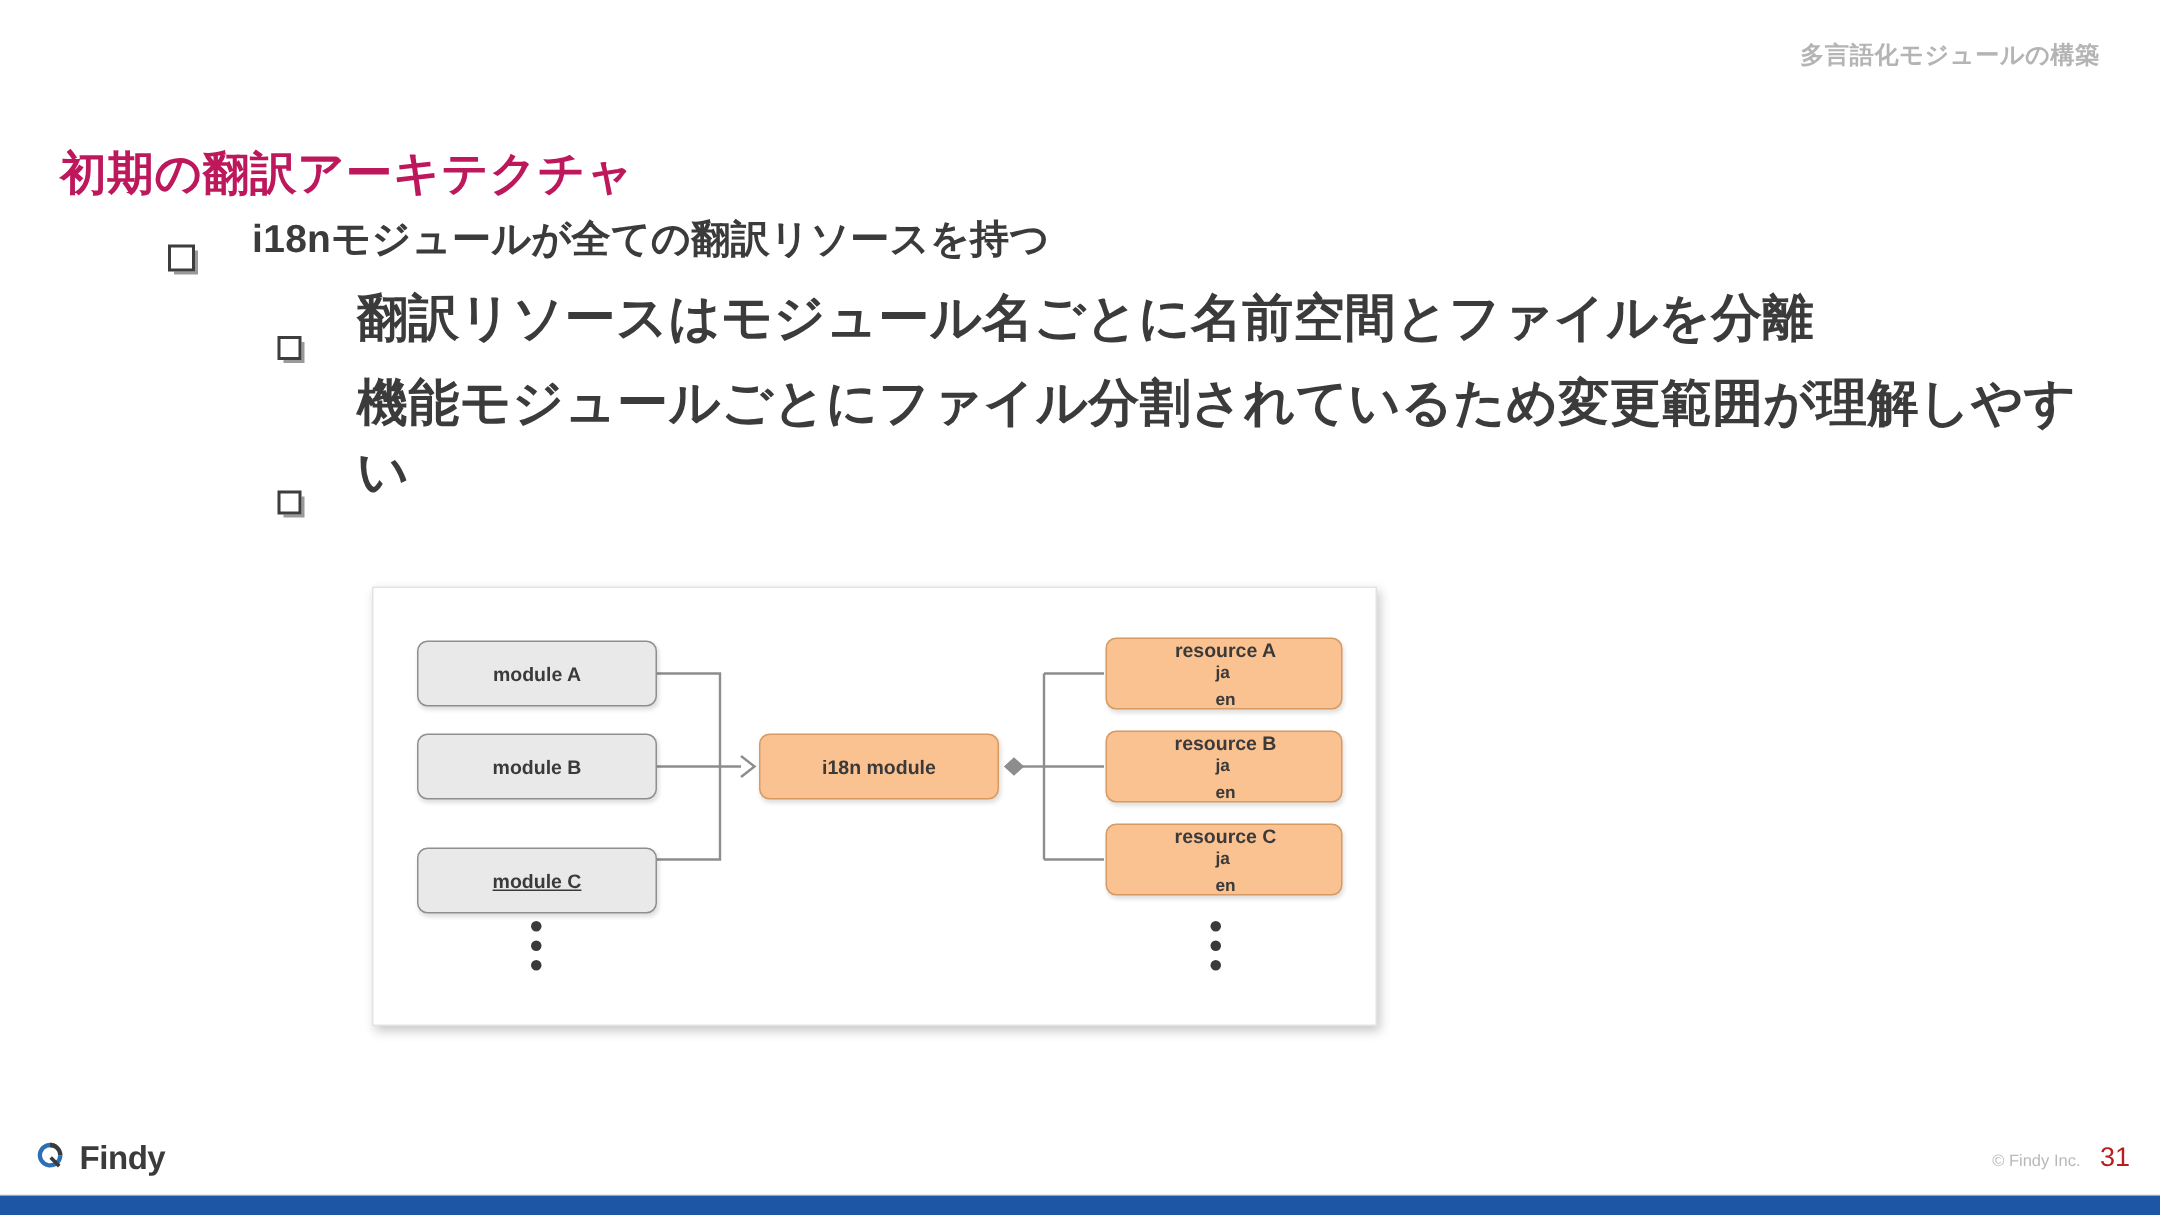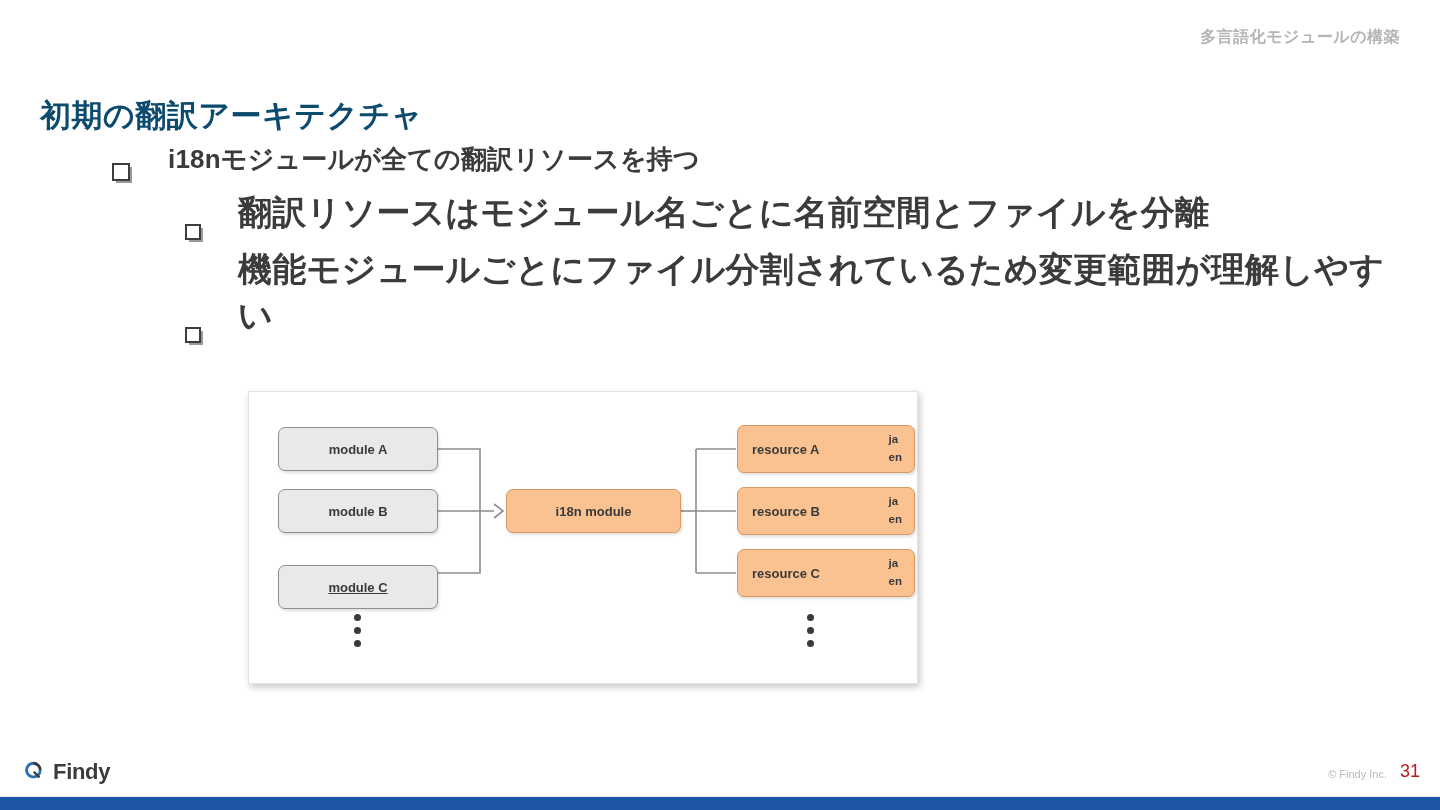--- a/index.html
+++ b/index.html
@@ -25,21 +25,21 @@
     font-weight: bold;
     color: #b4b4b4;
     letter-spacing: 0.5px;
   }
   .slide-title {
     position: absolute;
     top: 74px;
     left: 40px;
     font-size: 31px;
     font-weight: bold;
-    color: #0c4a6e;
+    color: #be185d;
     letter-spacing: 0.5px;
   }
 
   
   .bullet-list {
     position: absolute;
     top: 142px;
     left: 40px;
     right: 40px;
   }
@@ -115,32 +115,33 @@
     border: 1.4px solid #8f8f8f;
     justify-content: center;
     width: 160px;
     height: 44px;
     box-shadow: 1px 2px 3px rgba(0,0,0,0.13);
   }
   .node-i18n {
     background: #fbc291;
     border: 1.4px solid #d79a63;
     justify-content: center;
-    width: 175px;
+    width: 160px;
     height: 44px;
     box-shadow: 1px 2px 3px rgba(0,0,0,0.13);
   }
   .node-resource {
     background: #fbc291;
     border: 1.4px solid #d79a63;
-    width: 178px;
+    width: 158px;
     height: 48px;
     padding: 0 12px 0 14px;
     justify-content: space-between;
     box-shadow: 1px 2px 3px rgba(0,0,0,0.13);
+    flex-direction: column;
   }
   .res-langs {
     display: flex;
     flex-direction: column;
     align-items: flex-start;
     font-size: 11.5px;
     font-weight: bold;
     color: #3a3a3a;
     line-height: 1.55;
   }

